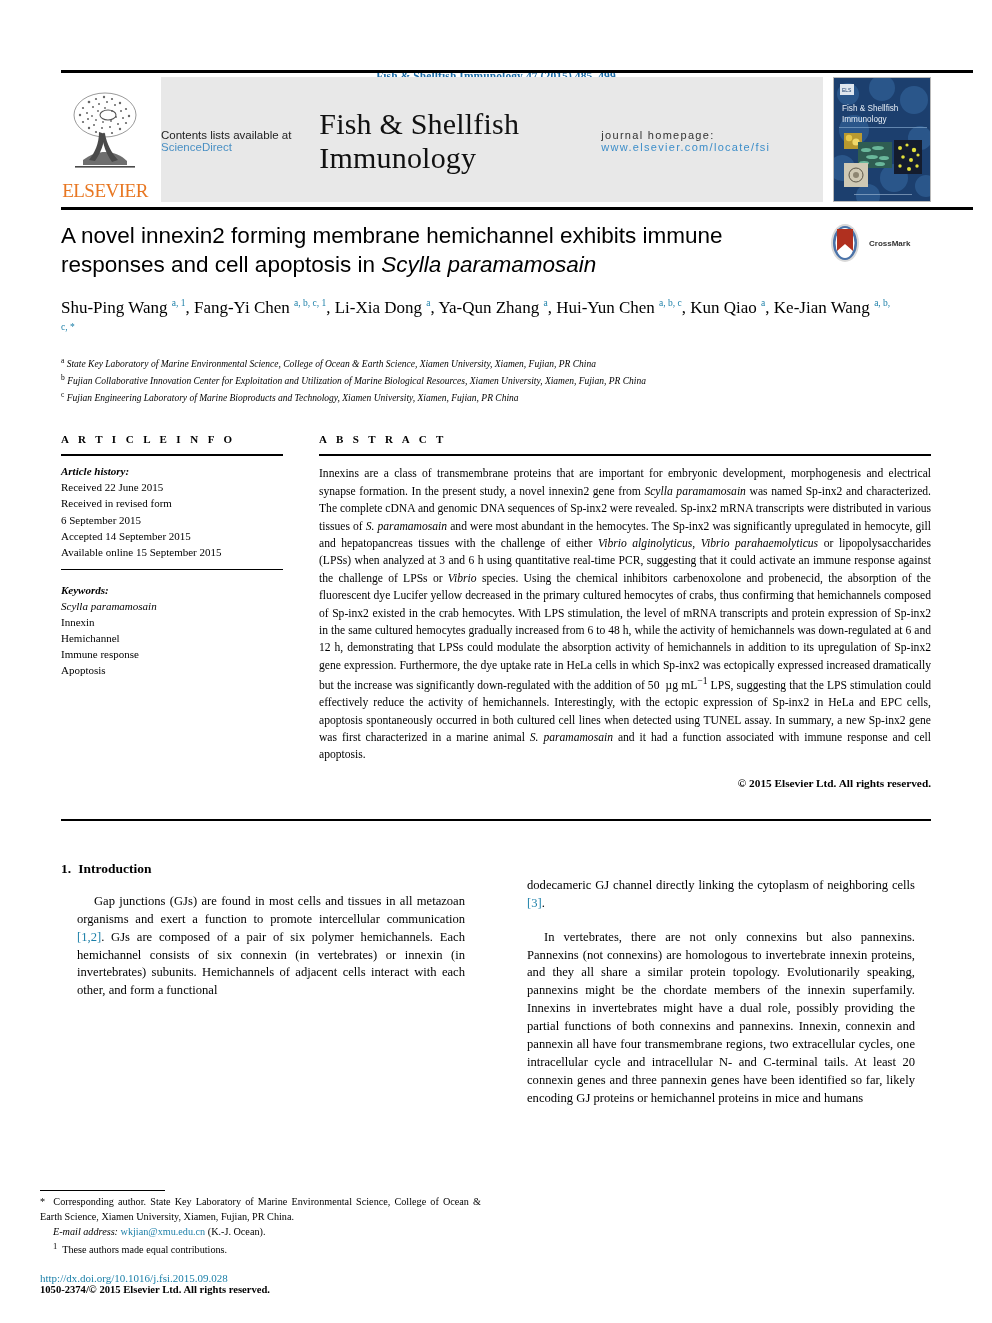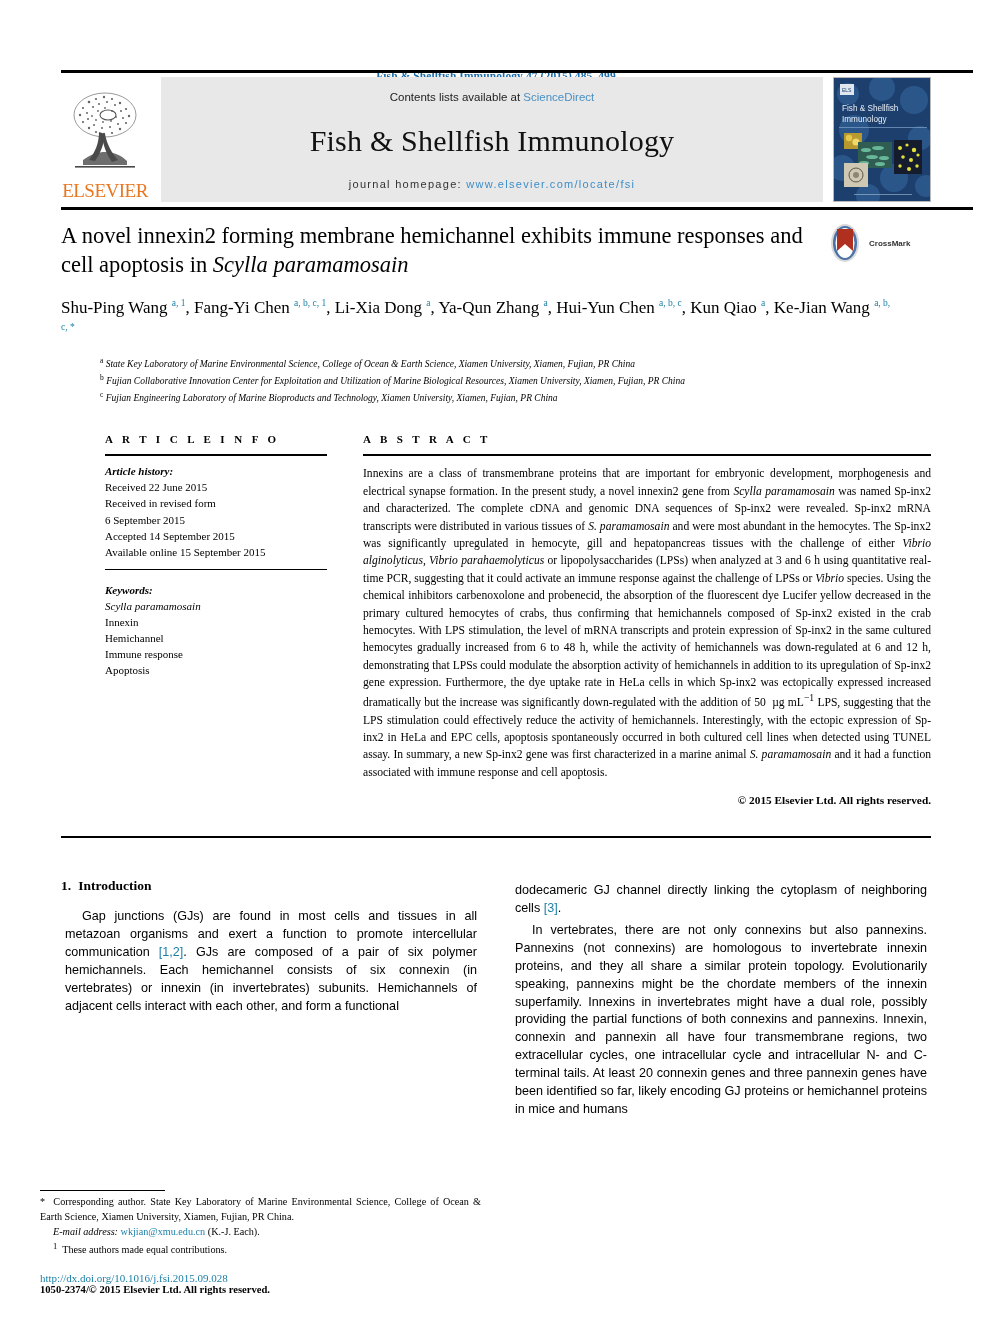--- a/index.html
+++ b/index.html
@@ -52,21 +52,21 @@
     letter-spacing: -0.5px;
     color: #e87722;
     line-height: 1;
     margin-top: 1px;
   }
   .banner-grey {
     flex: 1 1 auto;
     background: #e8e8e8;
     margin: 0 10px 0 12px;
     display: flex;
-    flex-direction: column;
+    flex-direction: row;
     justify-content: space-between;
     align-items: center;
     padding: 14px 0 12px 0;
   }
   .contents-line {
     font-family: "Liberation Sans", sans-serif;
     font-size: 11.5px;
     color: #222;
   }
   .contents-line .sd { color: #4a90c4; }
@@ -98,21 +98,21 @@
   .article-type {
     font-family: "Liberation Serif", serif;
     font-size: 13.5px;
     margin-top: 14px;
     color: #000;
   }
 
   
   .title-row { display: flex; align-items: flex-start; margin-top: 11px; }
   .title {
-    font-family: Liberation Serif, serif;
+    font-family: Liberation Sans, sans-serif;
     font-size: 22.5px;
     line-height: 1.3;
     font-weight: normal;
     margin: 0;
     flex: 1 1 auto;
     max-width: 790px;
   }
   .title i { font-style: italic; }
   .crossmark {
     flex: 0 0 106px;
@@ -138,31 +138,30 @@
   }
   .authors sup { color: #1b7fa8; font-size: 9.5px; vertical-align: super; }
 
   .affiliations { margin-top: 11px; }
   .affil {
     font-family: "Liberation Serif", serif;
     font-style: italic;
     font-size: 9.5px;
     line-height: 1.55;
     color: #000;
-    margin-left: 39px;
   }
   .affil sup { font-style: normal; font-size: 7.5px; vertical-align: super; }
 
   
   .info-abstract {
     display: flex;
     margin-top: 28px;
     gap: 36px;
   }
-  .col-info { flex: 0 0 222px; margin-left: 44px; }
+  .col-info { flex: 0 0 222px; }
   .col-abstract { flex: 1 1 auto; }
 
   .sec-head {
     font-family: "Liberation Serif", serif;
     font-size: 11px;
     font-weight: bold;
     letter-spacing: 3.4px;
     color: #000;
   }
   .hr-thick { border-top: 2px solid #000; margin-top: 9px; }
@@ -203,25 +202,25 @@
   }
   .bcol { flex: 1 1 0; width: 441px; }
   .intro-head {
     font-family: "Liberation Serif", serif;
     font-size: 13.5px;
     font-weight: bold;
     margin-bottom: 14px;
   }
   .intro-head .num { margin-right: 7px; }
   .ptext {
-    font-family: Liberation Sans, sans-serif;
+    font-family: Liberation Serif, serif;
     font-size: 12.6px;
     line-height: 1.42;
     text-align: justify;
-    margin: 4px;
+    margin: 16px;
   }
   .ptext.indent { text-indent: 17px; }
   .ref { color: #1b7fa8; }
 
   
   .footnotes { position: absolute; left: 40px; bottom: 28px; width: 441px; }
   .fn-rule { border-top: 1px solid #000; width: 125px; margin-bottom: 4px; }
   .fn {
     font-family: "Liberation Serif", serif;
     font-size: 10.2px;
@@ -444,21 +443,21 @@
       <p class="ptext indent" id="intro-p2">In vertebrates, there are not only connexins but also pannexins. Pannexins (not connexins) are homologous to invertebrate innexin proteins, and they all share a similar protein topology. Evolutionarily speaking, pannexins might be the chordate members of the innexin superfamily. Innexins in invertebrates might have a dual role, possibly providing the partial functions of both connexins and pannexins. Innexin, connexin and pannexin all have four transmembrane regions, two extracellular cycles, one intracellular cycle and intracellular N- and C-terminal tails. At least 20 connexin genes and three pannexin genes have been identified so far, likely encoding GJ proteins or hemichannel proteins in mice and humans</p>
     </div>
   </div>
 
   <div class="footnotes">
     <div class="fn-rule"></div>
     <div class="fn" id="fn-corr"><span class="marker">*</span>&nbsp; Corresponding author. State Key Laboratory of Marine Environmental Science, College of Ocean &amp; Earth Science, Xiamen University, Xiamen, Fujian, PR China.</div>
     <div class="fn fn-indent">
       <span class="lab-i">E-mail address:</span>
       <span class="link">wkjian@xmu.edu.cn</span>
-      <span>(K.-J. Each).</span>
+      <span>(K.-J. Ocean).</span>
     </div>
     <div class="fn fn-indent" id="fn-equal"><sup>1</sup>&nbsp; These authors made equal contributions.</div>
     <div class="doi-block">
       <div class="doi-link">http://dx.doi.org/10.1016/j.fsi.2015.09.028</div>
       <div class="issn-line">1050-2374/© 2015 Elsevier Ltd. All rights reserved.</div>
     </div>
   </div>
 
 </div>
 

